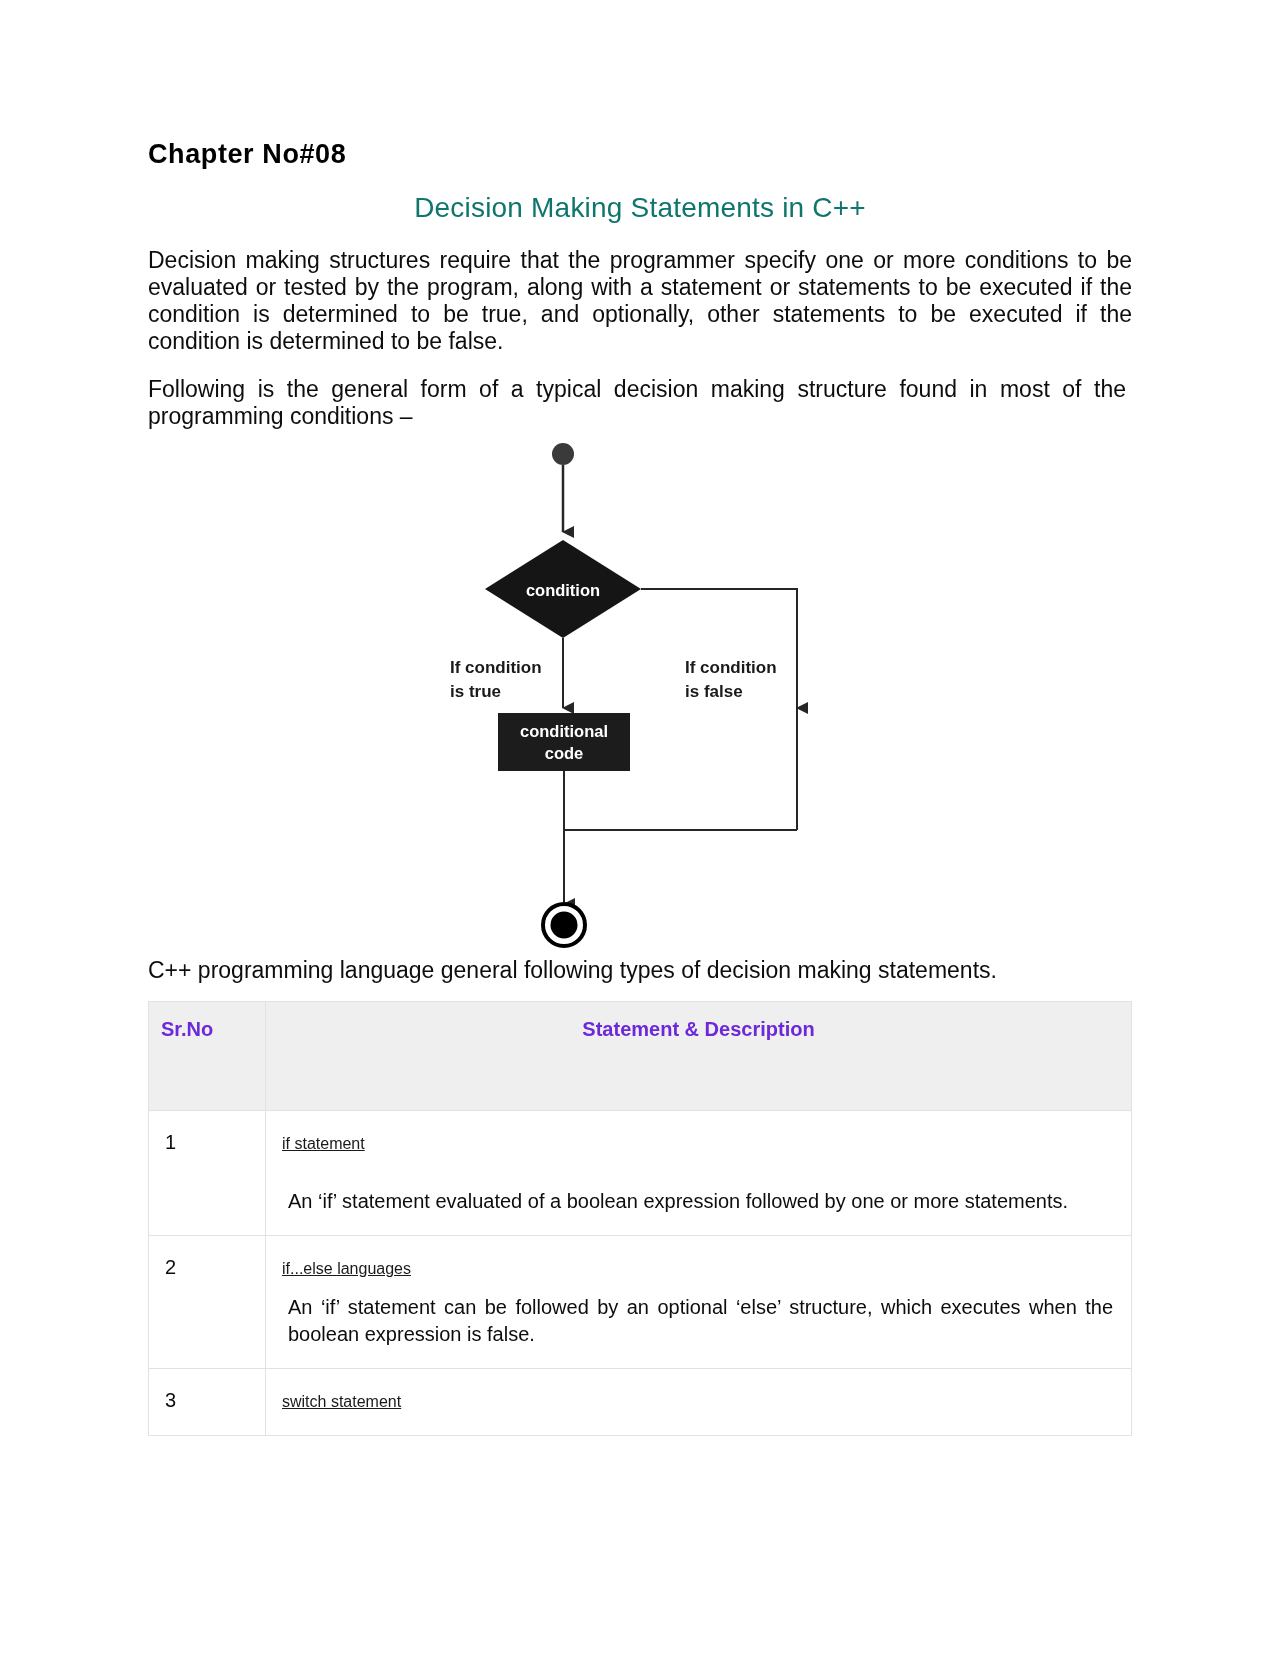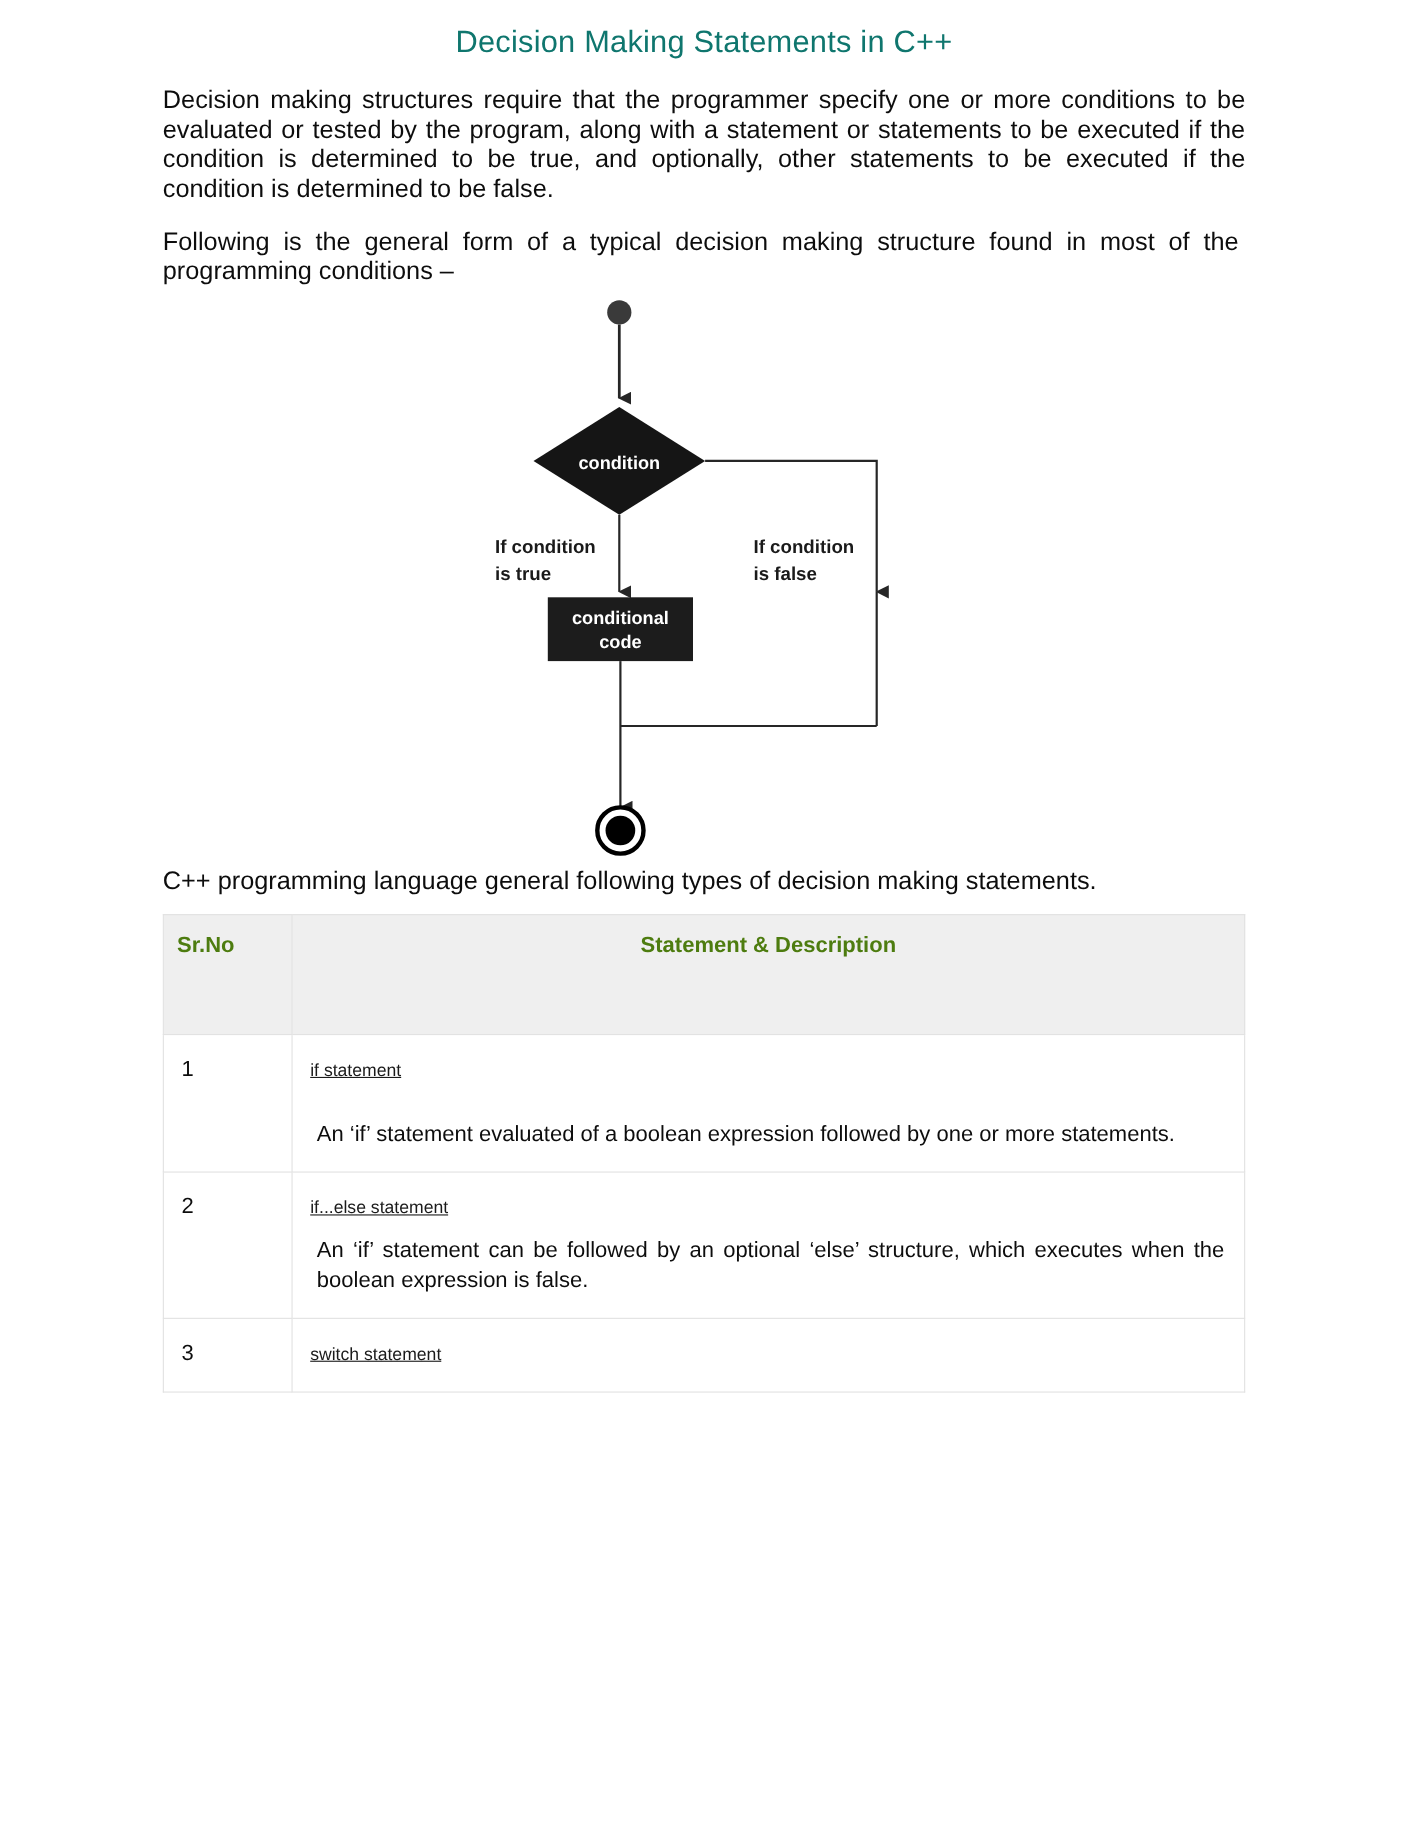--- a/index.html
+++ b/index.html
@@ -77,21 +77,21 @@
   }
   .tbl th, .tbl td {
     border: 1px solid #e2e2e2;
     vertical-align: top;
   }
   .tbl thead th {
     background: #efefef;
     height: 92px;
     font-size: 20px;
     font-weight: bold;
-    color: #4d7c0f;
+    color: #6d28d9;
     padding: 16px 12px 0 12px;
   }
   .col-sr { width: 92px; }
   th.col-sr { text-align: left; padding-left: 16px; }
   th.col-desc { }
 
   .tbl tbody td {
     padding: 18px 18px 20px 16px;
     font-size: 20px;
     color: #0d0d0d;
@@ -117,20 +117,21 @@
   .row-pad-1 td { padding-bottom: 30px; }
   .row-pad-2 td { padding-bottom: 36px; }
   .row-pad-3 td { padding-bottom: 46px; }
 </style>
 </head>
 <body>
 
 <div class="page">
   <div class="content">
 
+    <h1 class="chapter-title">Chapter No#08</h1>
 
     <h2 class="doc-title">Decision Making Statements in C++</h2>
 
     <p class="para first">Decision making structures require that the programmer specify one or more conditions to be evaluated or tested by the program, along with a statement or statements to be executed if the condition is determined to be true, and optionally, other statements to be executed if the condition is determined to be false.</p>
 
     <p class="para second">Following is the general form of a typical decision making structure found in most of the programming conditions –</p>
 
     <div class="flow-wrap">
       <svg class="flow-svg" width="984" height="515" viewBox="0 0 984 515">
         <defs>
@@ -183,21 +184,21 @@
         <tr class="row-pad-1">
           <td class="cell-sr">1</td>
           <td>
             <a class="link-stmt" href="#">if statement</a>
             <p class="desc gap-lg">An ‘if’ statement evaluated of a boolean expression followed by one or more statements.</p>
           </td>
         </tr>
         <tr class="row-pad-2">
           <td class="cell-sr">2</td>
           <td>
-            <a class="link-stmt" href="#">if...else statement</a>
+            <a class="link-stmt" href="#">if...else languages</a>
             <p class="desc gap-sm">An ‘if’ statement can be followed by an optional ‘else’ structure, which executes when the boolean expression is false.</p>
           </td>
         </tr>
         <tr class="row-pad-3">
           <td class="cell-sr">3</td>
           <td>
             <a class="link-stmt" href="#">switch statement</a>
           </td>
         </tr>
       </tbody>

